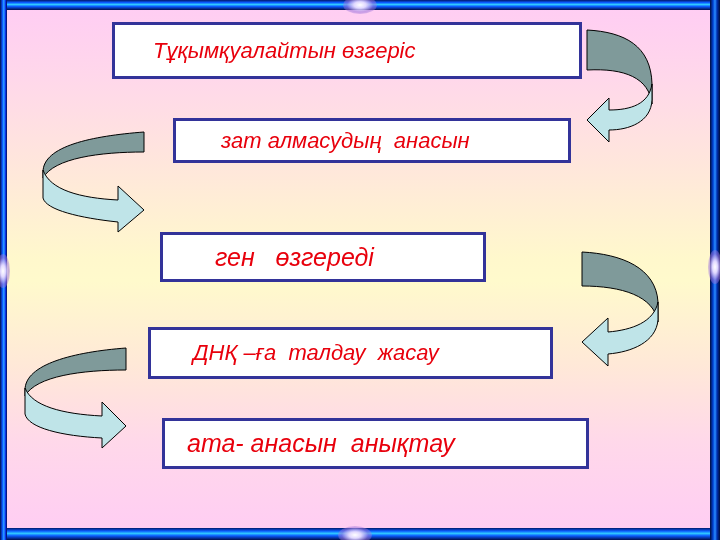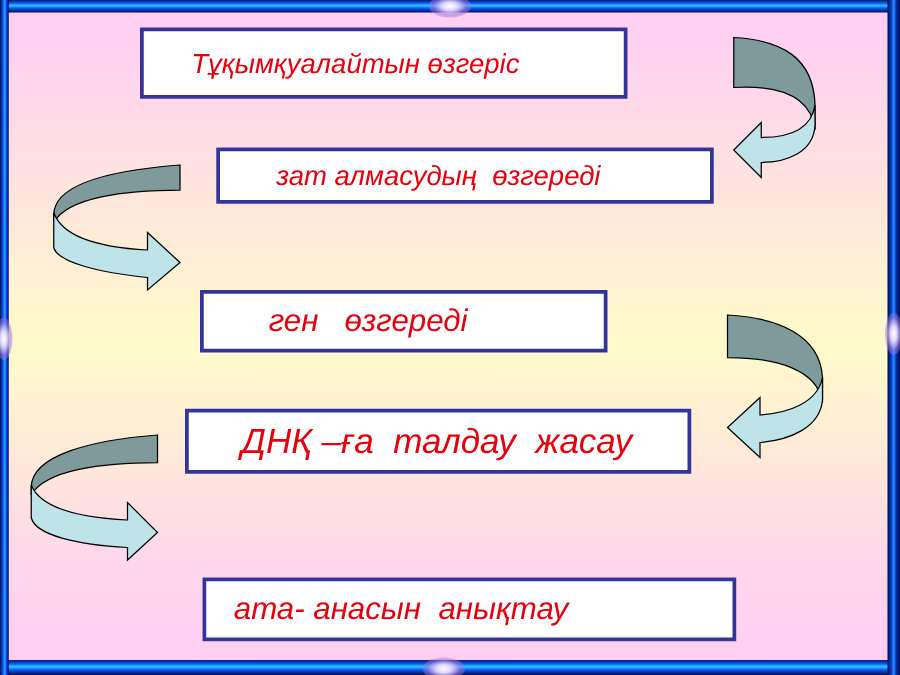--- a/index.html
+++ b/index.html
@@ -33,25 +33,25 @@
       background: radial-gradient(ellipse at center, #ffffff 0%, #e0d8ff 25%, rgba(160,120,220,0.6) 55%, rgba(100,60,180,0) 100%);
       pointer-events: none;
     }
     .sparkle.v { width: 14px; height: 34px; }
     
     .box {
       position: absolute; background: #ffffff; border: 3px solid #333399;
       box-sizing: border-box; color: #e8000c; font-style: italic;
       white-space: pre; display: flex; align-items: center;
     }
-    #box1 { left: 112px; top: 22px; width: 390px; height: 57px; font-size: 22px; padding-left: 38px; }
+    #box1 { left: 112px; top: 22px; width: 470px; height: 57px; font-size: 22px; padding-left: 38px; }
     #box2 { left: 173px; top: 118px; width: 398px; height: 45px; font-size: 22px; padding-left: 45px; }
     #box3 { left: 160px; top: 232px; width: 326px; height: 50px; font-size: 25px; padding-left: 52px; }
-    #box4 { left: 148px; top: 327px; width: 405px; height: 52px; font-size: 28px; padding-left: 42px; }
-    #box5 { left: 162px; top: 418px; width: 427px; height: 51px; font-size: 25px; padding-left: 22px; margin-top: 44px; }
+    #box4 { left: 148px; top: 327px; width: 405px; height: 52px; font-size: 22px; padding-left: 42px; }
+    #box5 { left: 162px; top: 418px; width: 427px; height: 51px; font-size: 25px; padding-left: 22px; }
     .arrow { position: absolute; }
   </style>
 </head>
 <body>
 
 <div class="slide"></div>
 
 <div class="frame-top"></div>
 <div class="frame-bottom"></div>
 <div class="frame-left"></div>
@@ -59,21 +59,21 @@
 
 <div class="sparkle" style="left:343px; top:-4px;"></div>
 <div class="sparkle" style="left:338px; top:526px;"></div>
 <div class="sparkle v" style="left:-4px; top:254px;"></div>
 <div class="sparkle v" style="left:708px; top:250px;"></div>
 
 <div class="box" id="box1">
   <span>Тұқымқуалайтын өзгеріс</span>
 </div>
 <div class="box" id="box2">
-  <span>зат алмасудың  өзгереді</span>
+  <span>зат алмасудың  анасын</span>
 </div>
 <div class="box" id="box3">
   <span>ген   өзгереді</span>
 </div>
 <div class="box" id="box4">
   <span>ДНҚ –ға  талдау  жасау</span>
 </div>
 <div class="box" id="box5">
   <span>ата- анасын  анықтау</span>
 </div>

